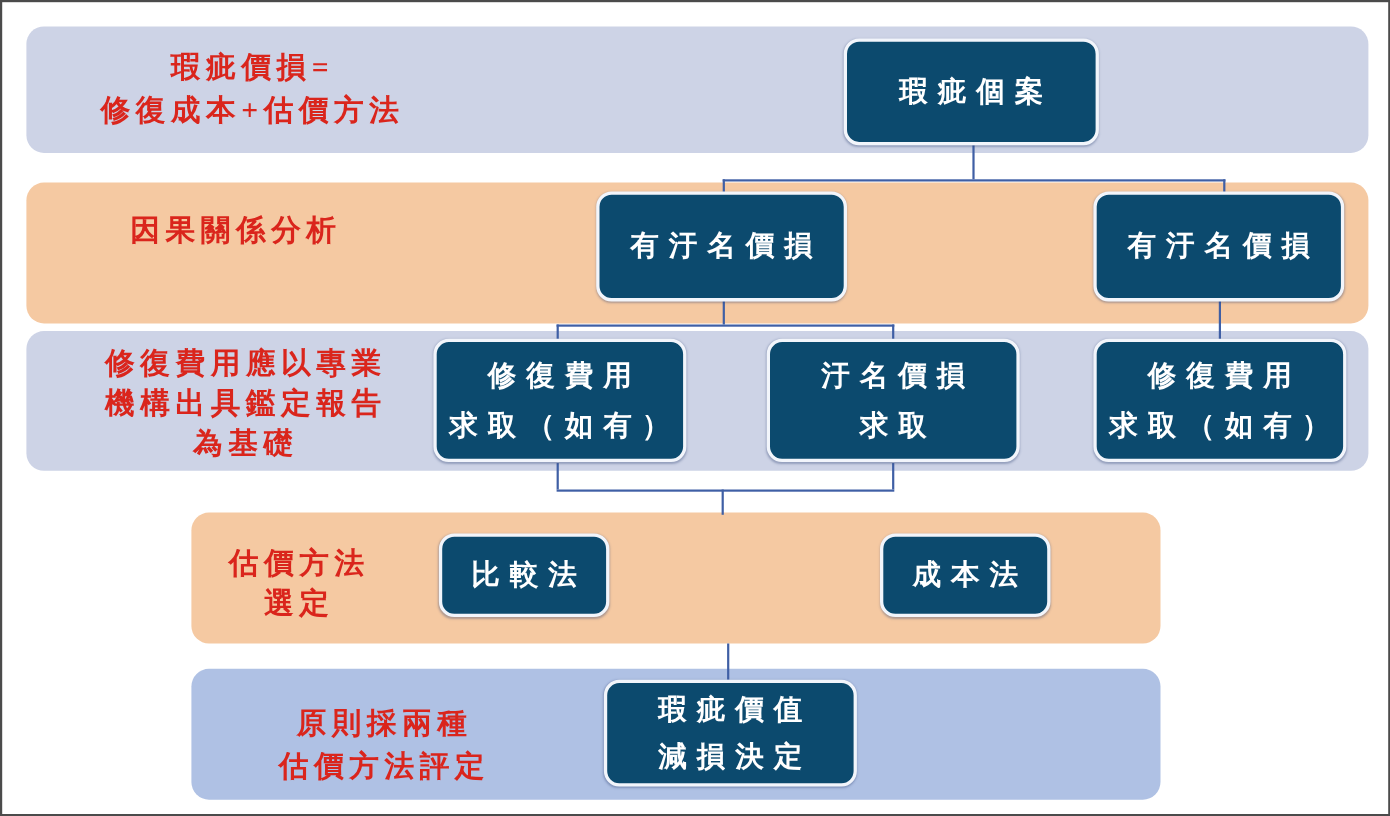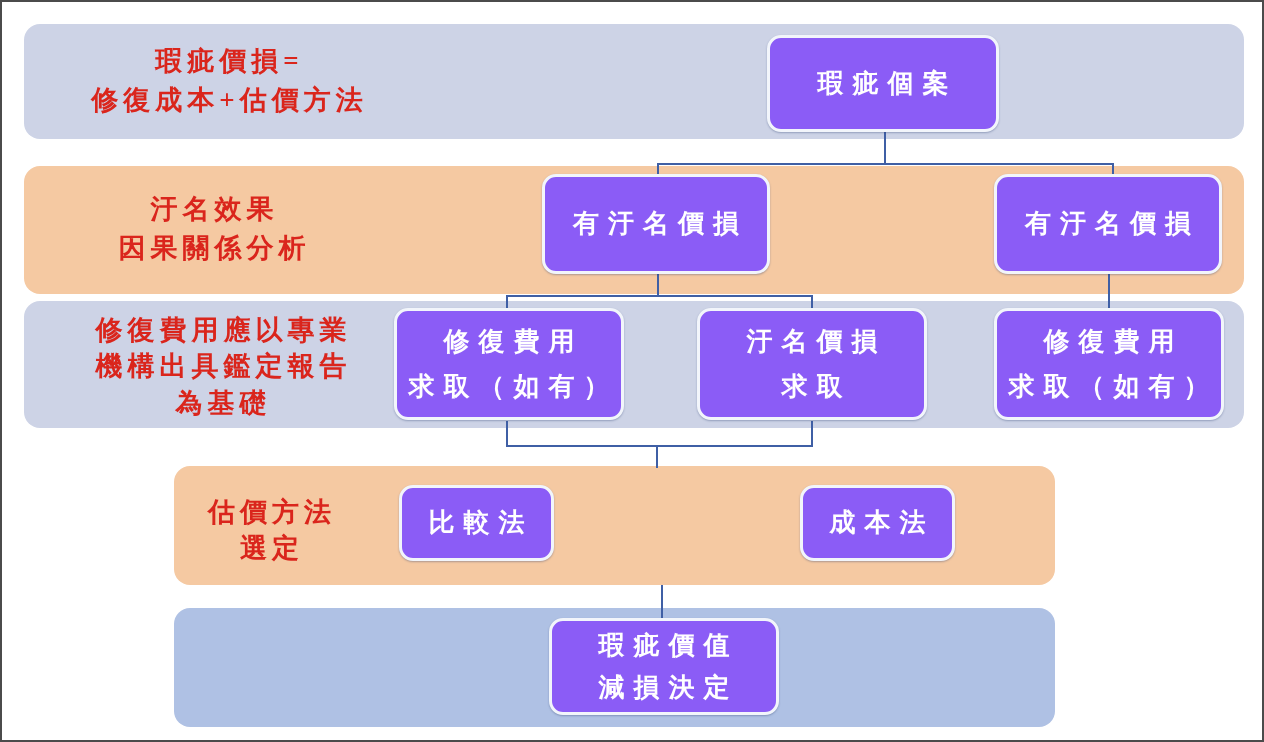--- a/index.html
+++ b/index.html
@@ -6,21 +6,21 @@
   .canvas {
     position:relative; width:1264px; height:742px; box-sizing:border-box;
     background:#ffffff; border:2px solid #4b4b4b; overflow:hidden;
     font-family:Liberation Serif, serif;
   }
   .band { position:absolute; border-radius:16px; }
   .band-lav { background:#cdd3e6; }
   .band-org { background:#f5c9a2; }
   .band-blu { background:#afc1e4; }
   .node {
-    position:absolute; background:#8b5cf6; border:3px solid #f2f5fb;
+    position:absolute; background:#0c4a6e; border:3px solid #f2f5fb;
     border-radius:14px; color:#ffffff; font-weight:bold; font-size:26px;
     display:flex; flex-direction:column; align-items:center; justify-content:center;
     box-sizing:border-box; line-height:1.75; box-shadow:0 1px 2px rgba(40,60,110,.35);
   }
   .node .ln { letter-spacing:9px; padding-left:9px; white-space:nowrap; }
   .red-label {
     position:absolute; color:#da251c; font-weight:bold; font-size:27px;
     text-align:center; line-height:1.45;
   }
   .red-label .ln { letter-spacing:5px; padding-left:5px; white-space:nowrap; }
@@ -35,31 +35,34 @@
   <div class="band band-org" style="left:22px; top:164px; width:1220px; height:128px;"></div>
   <div class="band band-lav" style="left:22px; top:299px; width:1220px; height:127px;"></div>
   <div class="band band-org" style="left:172px; top:464px; width:881px; height:119px;"></div>
   <div class="band band-blu" style="left:172px; top:606px; width:881px; height:119px;"></div>
 
   <div class="red-label" style="left:25px; top:40px; width:400px;">
     <div class="ln">瑕疵價損=</div>
     <div class="ln">修復成本+估價方法</div>
   </div>
   <div class="red-label" style="left:25px; top:188px; width:370px;">
-    <div class="ln">汙名效果</div>
     <div class="ln">因果關係分析</div>
   </div>
   <div class="red-label" style="left:30px; top:310px; width:378px; line-height:1.35;">
     <div class="ln">修復費用應以專業</div>
     <div class="ln">機構出具鑑定報告</div>
     <div class="ln">為基礎</div>
   </div>
   <div class="red-label" style="left:180px; top:492px; width:175px; line-height:1.35;">
     <div class="ln">估價方法</div>
     <div class="ln">選定</div>
+  </div>
+  <div class="red-label" style="left:235px; top:636px; width:220px;">
+    <div class="ln">原則採兩種</div>
+    <div class="ln">估價方法評定</div>
   </div>
 
   <div class="conn" style="left:882px; top:130px; width:2px; height:31px;"></div>
   <div class="conn" style="left:655px; top:161px; width:457px; height:2px;"></div>
   <div class="conn" style="left:655px; top:161px; width:2px; height:13px;"></div>
   <div class="conn" style="left:1110px; top:161px; width:2px; height:13px;"></div>
 
   <div class="conn" style="left:655px; top:271px; width:2px; height:22px;"></div>
   <div class="conn" style="left:504px; top:293px; width:307px; height:2px;"></div>
   <div class="conn" style="left:504px; top:293px; width:2px; height:14px;"></div>

